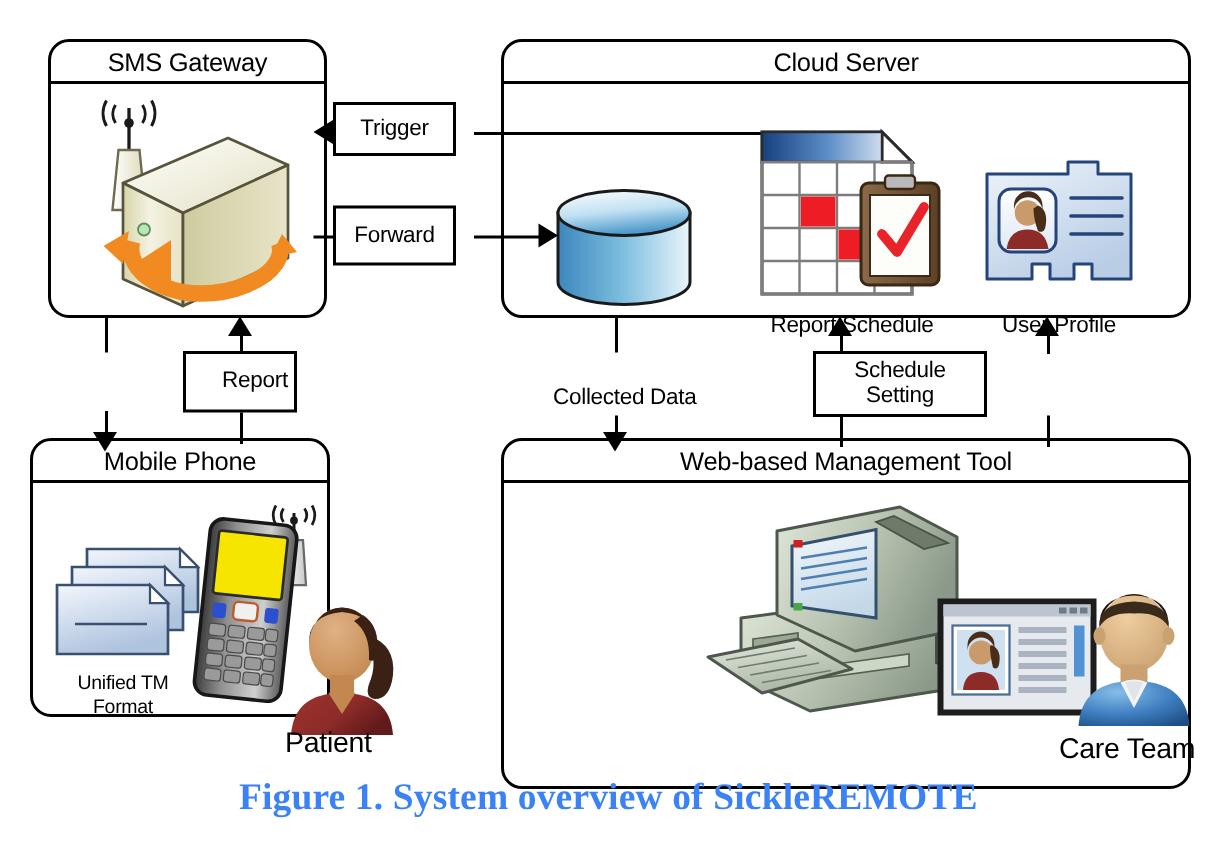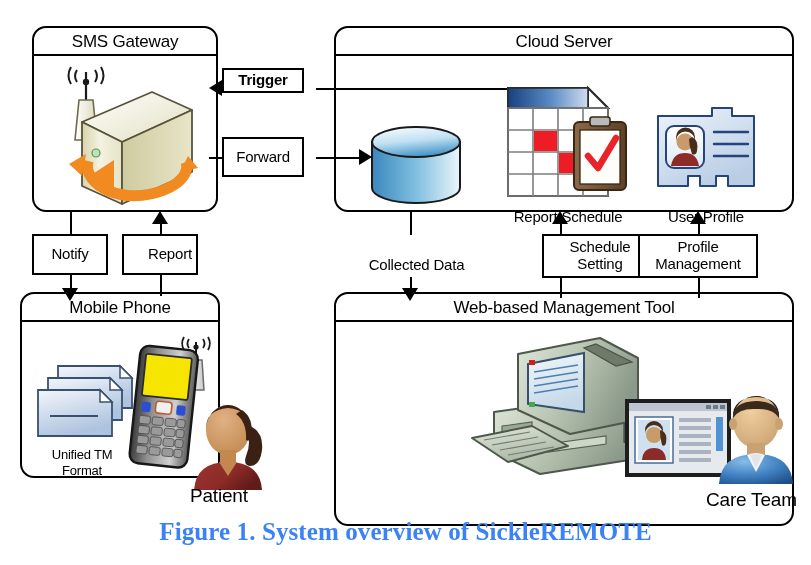--- a/index.html
+++ b/index.html
@@ -287,46 +287,39 @@
             <line x1="60" y1="28" x2="94" y2="28"></line>
             <line x1="60" y1="40" x2="94" y2="40"></line>
             <line x1="60" y1="52" x2="94" y2="52"></line>
           </g>
         </svg>
       </div>
       <div class="icap" style="left:300px; top:152px; width:140px;">User Profile</div>
     </div>
   </div>
 
-  <div class="labelbox" style="left:222px; top:68px; width:82px; height:25px;font-weight:bold;">
+  <div class="labelbox" style="left:222px; top:68px; width:82px; height:36px;">
     <span>Trigger</span>
   </div>
 
   <div class="labelbox" style="left:222px; top:137px; width:82px; height:40px;">
     <span>Forward</span>
   </div>
 
-  <div class="labelbox" style="left:32px; top:234px; width:76px; height:41px;">
-    <span>Notify</span>
-  </div>
 
   <div class="labelbox" style="left:122px; top:234px; width:76px; height:41px;padding-left:20px;">
     <span>Report</span>
   </div>
 
 
   <div class="labelbox" style="left:502px; top:234px; width:116px; height:44px; flex-direction:column;margin-left:40px;">
     <span>Schedule</span>
     <span>Setting</span>
   </div>
 
-  <div class="labelbox" style="left:638px; top:234px; width:120px; height:44px; flex-direction:column;">
-    <span>Profile</span>
-    <span>Management</span>
-  </div>
 
   <div class="panel" style="left:20px; top:292px; width:200px; height:186px;">
     <div class="panel-title">Mobile Phone</div>
     <div class="panel-body">
 
       <div class="gfx" style="left:12px; top:42px; width:104px; height:86px;">
         <svg viewBox="0 0 104 86" width="104" height="86">
           <defs>
             <linearGradient id="docG" x1="0" y1="0" x2="0.4" y2="1">
               <stop offset="0%" stop-color="#f2f6fc"></stop>

